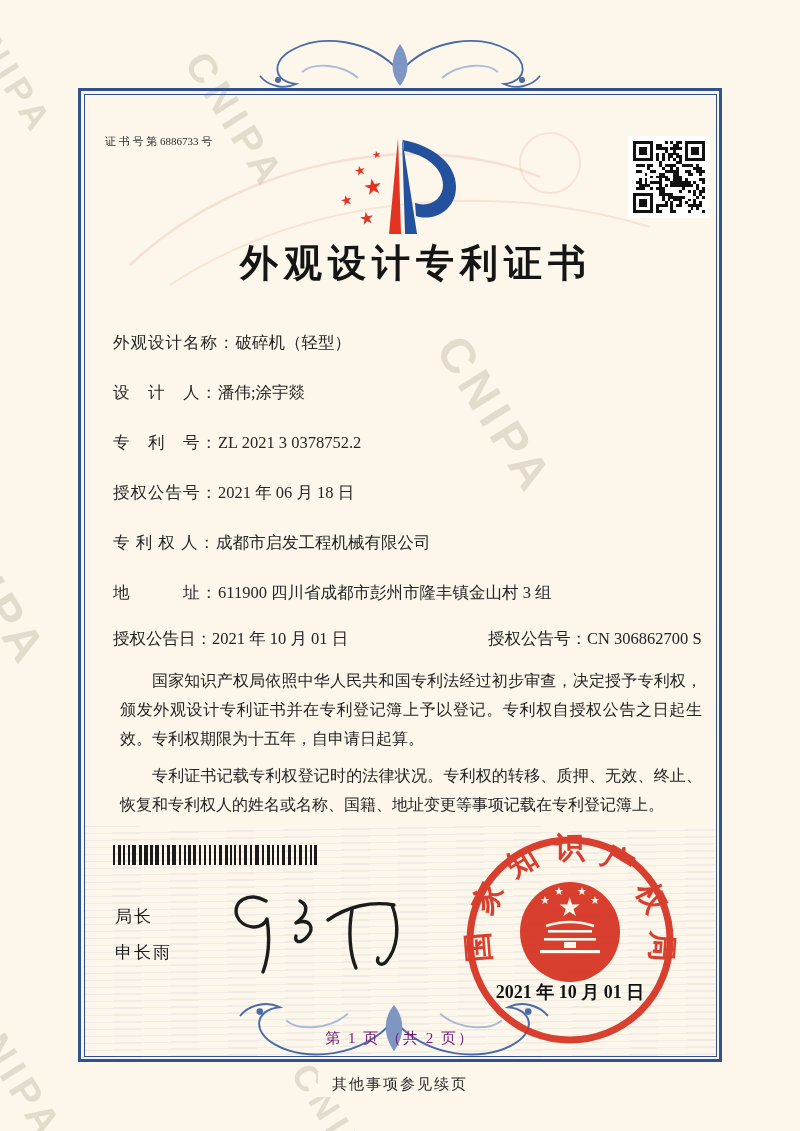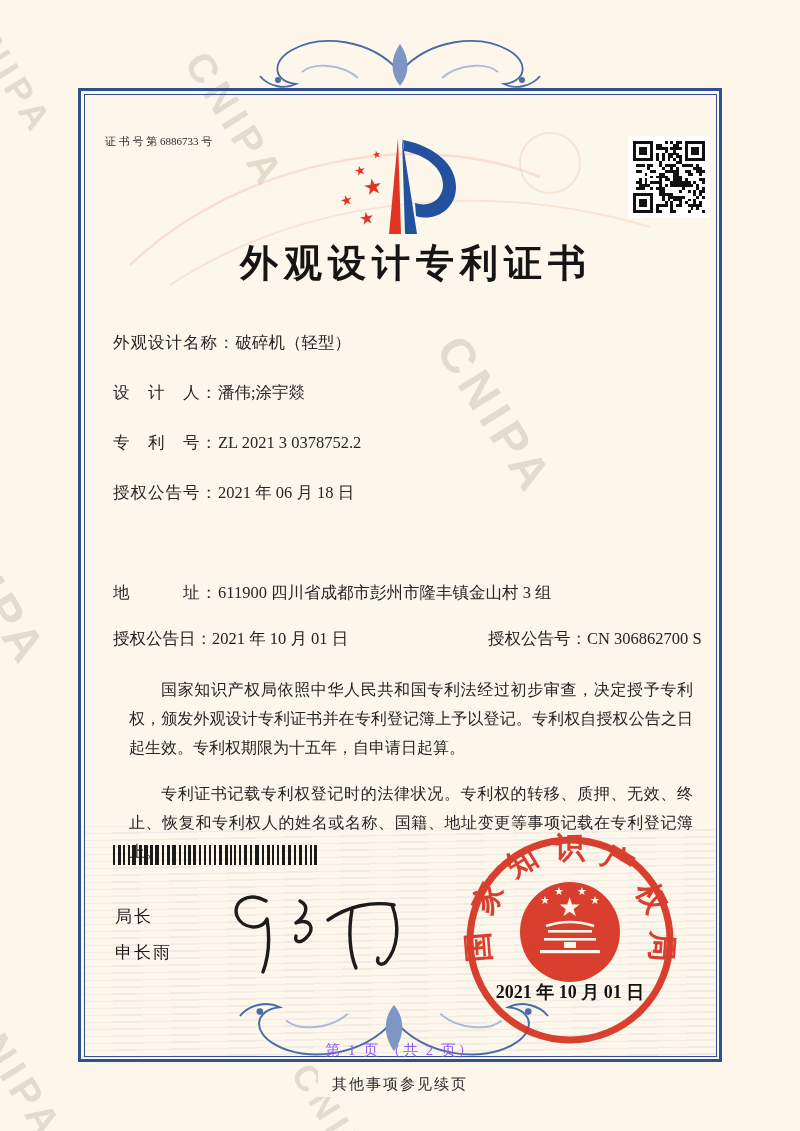--- a/index.html
+++ b/index.html
@@ -48,30 +48,30 @@
     font-size:38px;font-weight:bold;letter-spacing:6px;color:#151515;
   }
   .field-row{position:absolute;left:113px;font-size:16.5px;color:#262626;white-space:nowrap;}
   .field-row .lbl{letter-spacing:1px;}
   .grant-row{position:absolute;left:113px;top:628px;font-size:16.5px;white-space:nowrap;}
   .grant-no{position:absolute;left:460px;top:628px;font-size:16.5px;white-space:nowrap;margin-left:28px;}
   .paras{
     position:absolute;left:112px;top:658px;width:598px;
     font-size:16px;line-height:29px;text-align:justify;color:#242424;
   }
-  .paras p{margin:17px;text-indent:2em;}
+  .paras p{margin:8px;text-indent:2em;}
   .barcode{position:absolute;left:113px;top:845px;width:210px;height:20px;z-index:5;}
   .signer{position:absolute;left:115px;top:905px;z-index:5;
     font-family:Liberation Serif, serif;font-size:17px;color:#1d1d1d;}
   .signer div{margin-bottom:13px;letter-spacing:2px;}
   .signature{position:absolute;left:220px;top:876px;z-index:5;}
   .seal{position:absolute;left:462px;top:832px;z-index:6;}
   .footer-page{
     position:absolute;left:0;top:1029px;width:800px;text-align:center;
-    font-size:15px;color:#8b5cf6;z-index:5;letter-spacing:2px;margin-top:12px;
+    font-size:15px;color:#701a75;z-index:5;letter-spacing:2px;
   }
   .footer-note{
     position:absolute;left:0;top:1072px;width:800px;text-align:center;z-index:6;
   }
   .footer-note span{
     display:inline-block;background:#fdf7eb;padding:3px 14px;
     font-size:15px;color:#2a2a2a;letter-spacing:2px;
   }
 </style>
 </head>
@@ -450,20 +450,23 @@
     </div>
     <div class="field-row" style="top:382px;">
       <span class="lbl">设　计　人：</span><span>潘伟;涂宇燚</span>
     </div>
     <div class="field-row" style="top:432px;">
       <span class="lbl">专　利　号：</span><span>ZL 2021 3 0378752.2</span>
     </div>
     <div class="field-row" style="top:482px;">
       <span class="lbl">授权公告号：</span><span>2021 年 06 月 18 日</span>
     </div>
+    <div class="field-row" style="top:532px;">
+      <span class="lbl">专 利 权 人：</span><span>成都市启发工程机械有限公司</span>
+    </div>
     <div class="field-row" style="top:582px;">
       <span class="lbl">地　　　址：</span><span>611900 四川省成都市彭州市隆丰镇金山村 3 组</span>
     </div>
 
     <div class="grant-row">
       <span class="lbl">授权公告日：</span><span>2021 年 10 月 01 日</span>
     </div>
     <div class="grant-no">
       <span class="lbl">授权公告号：</span><span>CN 306862700 S</span>
     </div>

